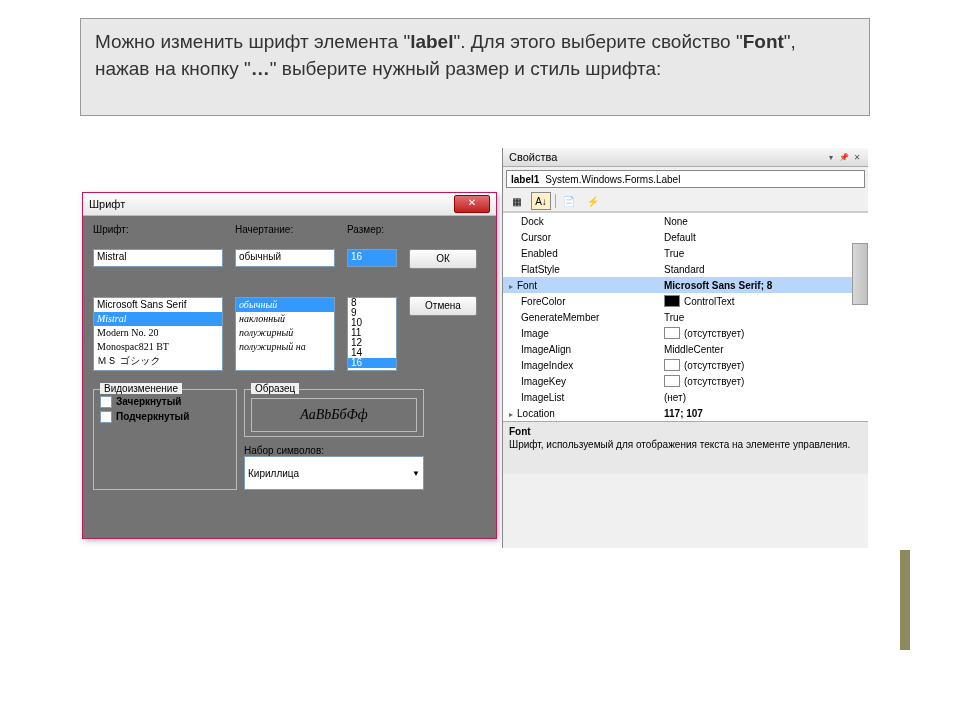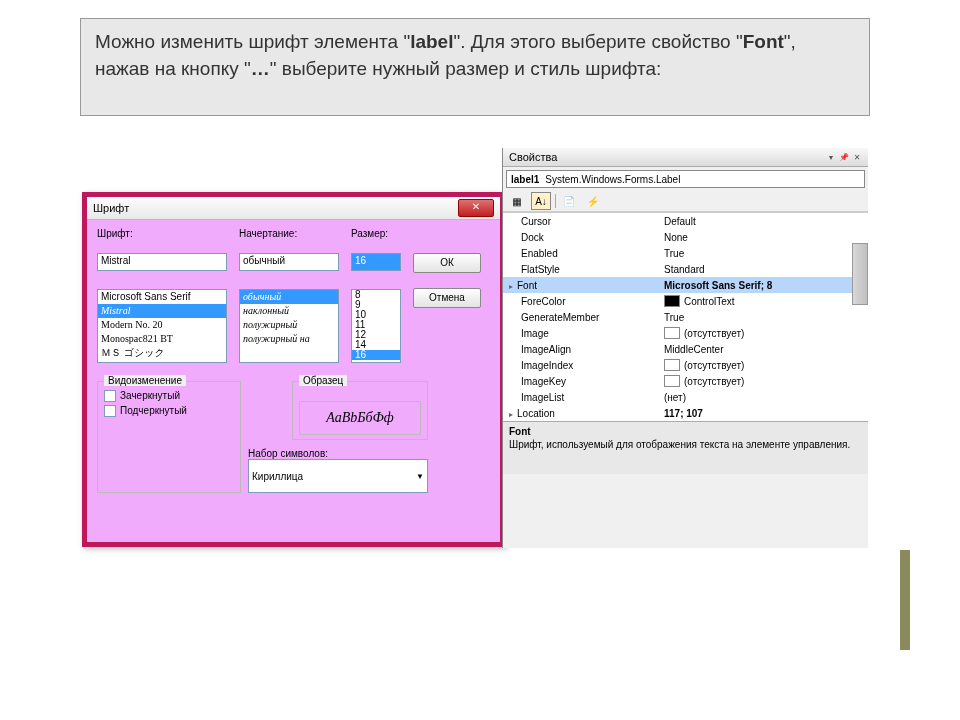--- a/index.html
+++ b/index.html
@@ -38,22 +38,22 @@
   width: 420px;
   height: 400px;
   background: #fff;
 }
 .font-dialog {
   position: absolute;
   left: 2px;
   top: 44px;
   width: 413px;
   height: 345px;
-  background: #f0abfc;
-  border: 5px solid #be185d;
+  background: #737373;
+  border: 1px solid #be185d;
   box-shadow: 2px 2px 6px rgba(0,0,0,0.25);
   font-size: 10px;
 }
 .titlebar {
   height: 22px;
   background: linear-gradient(#fdfdfd, #e8e8e8);
   border-bottom: 1px solid #bbb;
   display: flex;
   align-items: center;
   padding: 0 6px;
@@ -106,39 +106,39 @@
 .listbox div { padding: 0 3px; height: 14px; line-height: 14px; white-space: nowrap; overflow: hidden;}
 .listbox .sel { background: #3399ff; color: #fff; }
 .listbox .italic { font-style: italic; font-family: cursive; }
 .btn {
   border: 1px solid #888;
   background: linear-gradient(#fdfdfd, #e4e4e4);
   height: 18px;
   text-align: center;
   font-size: 10px;
   line-height: 17px;
-  margin-bottom: 3px;
+  margin-bottom: 15px;
   border-radius: 2px;
 }
 .groupbox {
   border: 1px solid #bbb;
   margin-top: 10px;
   padding: 6px 6px 4px 6px;
   position: relative;
   font-size: 10px;
 }
 .groupbox-title {
   position: absolute;
   top: -7px;
   left: 6px;
   background: #f0f0f0;
   padding: 0 4px;
   font-size: 10px;
 }
-.checkbox-row { display: flex; align-items: center; gap: 4px; height: 15px; font-size: 10px;}
+.checkbox-row { display: flex; gap: 4px; height: 15px; font-size: 10px; font-weight: bold;}
 .chk { width: 10px; height: 10px; border: 1px solid #7e9db9; background: #fff; }
 .sample-box {
   border: 1px solid #bbb;
   height: 32px;
   display: flex;
   align-items: center;
   justify-content: center;
   font-family: cursive;
   font-style: italic;
   font-size: 14px;
@@ -287,21 +287,21 @@
           <div class="checkbox-row">
               <div class="chk"></div>
               <span>Зачеркнутый</span>
             </div>
           <div class="checkbox-row">
               <div class="chk"></div>
               <span>Подчеркнутый</span>
             </div>
         </div>
         <div style="width:180px;">
-          <div class="groupbox" style="padding-top:15px;margin-left:44px;">
+          <div class="groupbox" style="padding-top:4px;">
             <div class="groupbox-title">Образец</div>
             <div class="sample-box">АаВbБбФф</div>
           </div>
           <div style="margin-top:8px;">Набор символов:</div>
           <div class="combo">
             <span>Кириллица</span>
               <span class="combo-arrow">▼</span>
           </div>
         </div>
       </div>
@@ -324,29 +324,29 @@
     <div class="prop-toolbar">
       <div class="tb-btn">▦</div>
       <div class="tb-btn active">A↓</div>
       <div style="width:1px;height:14px;background:#aaa;"></div>
       <div class="tb-btn">📄</div>
       <div class="tb-btn">⚡</div>
     </div>
     <div class="prop-grid" id="prop-grid" style="position:relative;">
       <div class="scroll-thumb" style="top:30px;height:60px;"></div>
     <div class="prop-row">
+          <div class="prop-name">Dock</div>
+          <div class="prop-val">
+            <span>None</span>
+          </div>
+        </div>
+        <div class="prop-row">
           <div class="prop-name">Cursor</div>
           <div class="prop-val">
             <span>Default</span>
-          </div>
-        </div>
-        <div class="prop-row">
-          <div class="prop-name">Dock</div>
-          <div class="prop-val">
-            <span>None</span>
           </div>
         </div>
         <div class="prop-row">
           <div class="prop-name">Enabled</div>
           <div class="prop-val">
             <span>True</span>
           </div>
         </div>
         <div class="prop-row">
           <div class="prop-name">FlatStyle</div>

